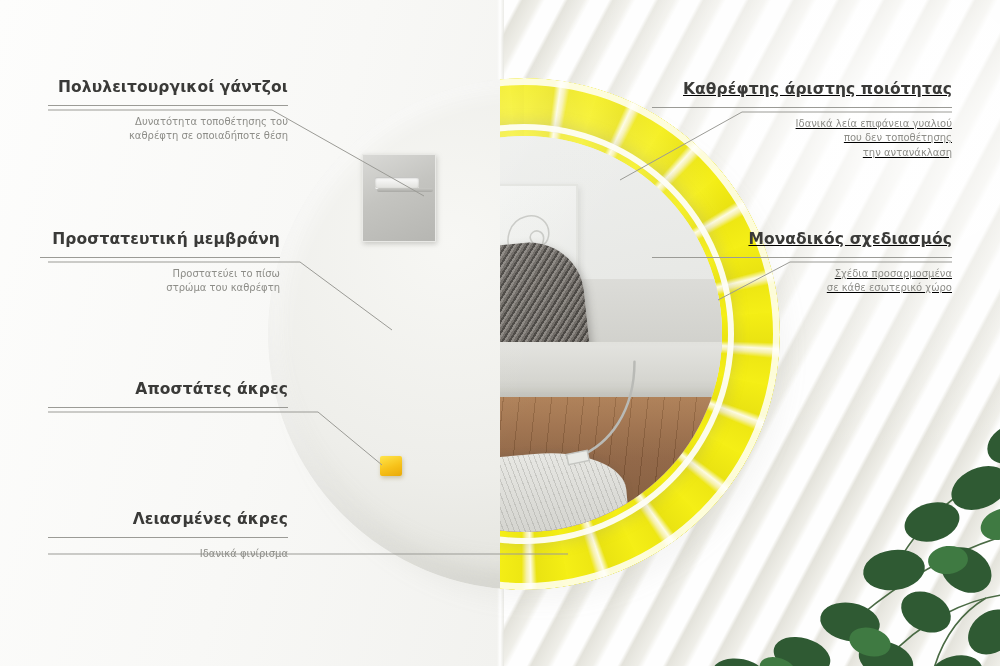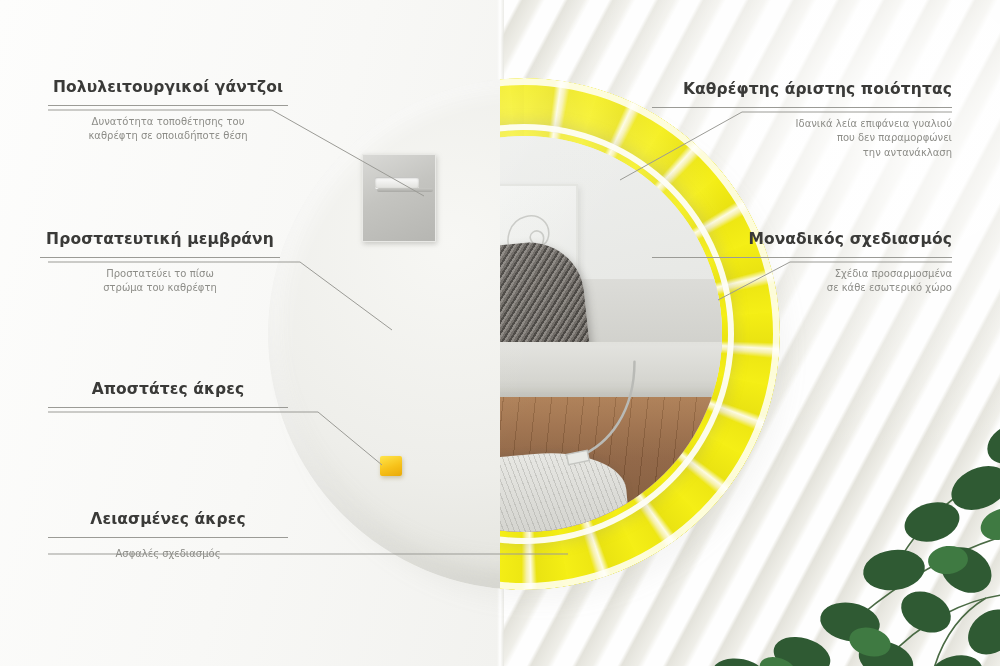--- a/index.html
+++ b/index.html
@@ -106,22 +106,22 @@
   
   .foliage{position:absolute;right:-10px;bottom:-18px;width:330px;height:300px;}
   .foliage svg{width:100%;height:100%;}
 
   
   .callout{position:absolute;}
   .callout .title{font-size:15.5px;font-weight:bold;color:#3a3a38;letter-spacing:.1px;
     white-space:nowrap;line-height:1.2;}
   .callout .rule{height:1px;background:#9b9b96;margin:8px 0 9px 0;}
   .callout .desc{font-size:10px;color:#8d8d88;line-height:1.48;white-space:pre-line;}
-  .left-co{text-align:center;}
-  .right-co{text-align:right;}
+  .left-co{text-align:right;}
+  .right-co{text-align:right;text-decoration:underline;}
 
   .lines{position:absolute;inset:0;pointer-events:none;}
 </style>
 </head>
 <body>
 
 <div id="stage">
 
   <div class="bg-left"></div>
   <div class="bg-right">
@@ -246,28 +246,28 @@
   </div>
 
   <div class="callout left-co" style="left:48px;top:380px;width:240px;">
     <div class="title">Αποστάτες άκρες</div>
     <div class="rule"></div>
   </div>
 
   <div class="callout left-co" style="left:48px;top:510px;width:240px;">
     <div class="title">Λειασμένες άκρες</div>
     <div class="rule"></div>
-    <div class="desc">Ασφαλές σχεδιασμός</div>
+    <div class="desc">Ιδανικά φινίρισμα</div>
   </div>
 
   <div class="callout right-co" style="left:652px;top:80px;width:300px;">
     <div class="title">Καθρέφτης άριστης ποιότητας</div>
     <div class="rule"></div>
     <div class="desc">Ιδανικά λεία επιφάνεια γυαλιού
-που δεν παραμορφώνει
+που δεν τοποθέτησης
 την αντανάκλαση</div>
   </div>
 
   <div class="callout right-co" style="left:652px;top:230px;width:300px;">
     <div class="title">Μοναδικός σχεδιασμός</div>
     <div class="rule"></div>
     <div class="desc">Σχέδια προσαρμοσμένα
 σε κάθε εσωτερικό χώρο</div>
   </div>
 

